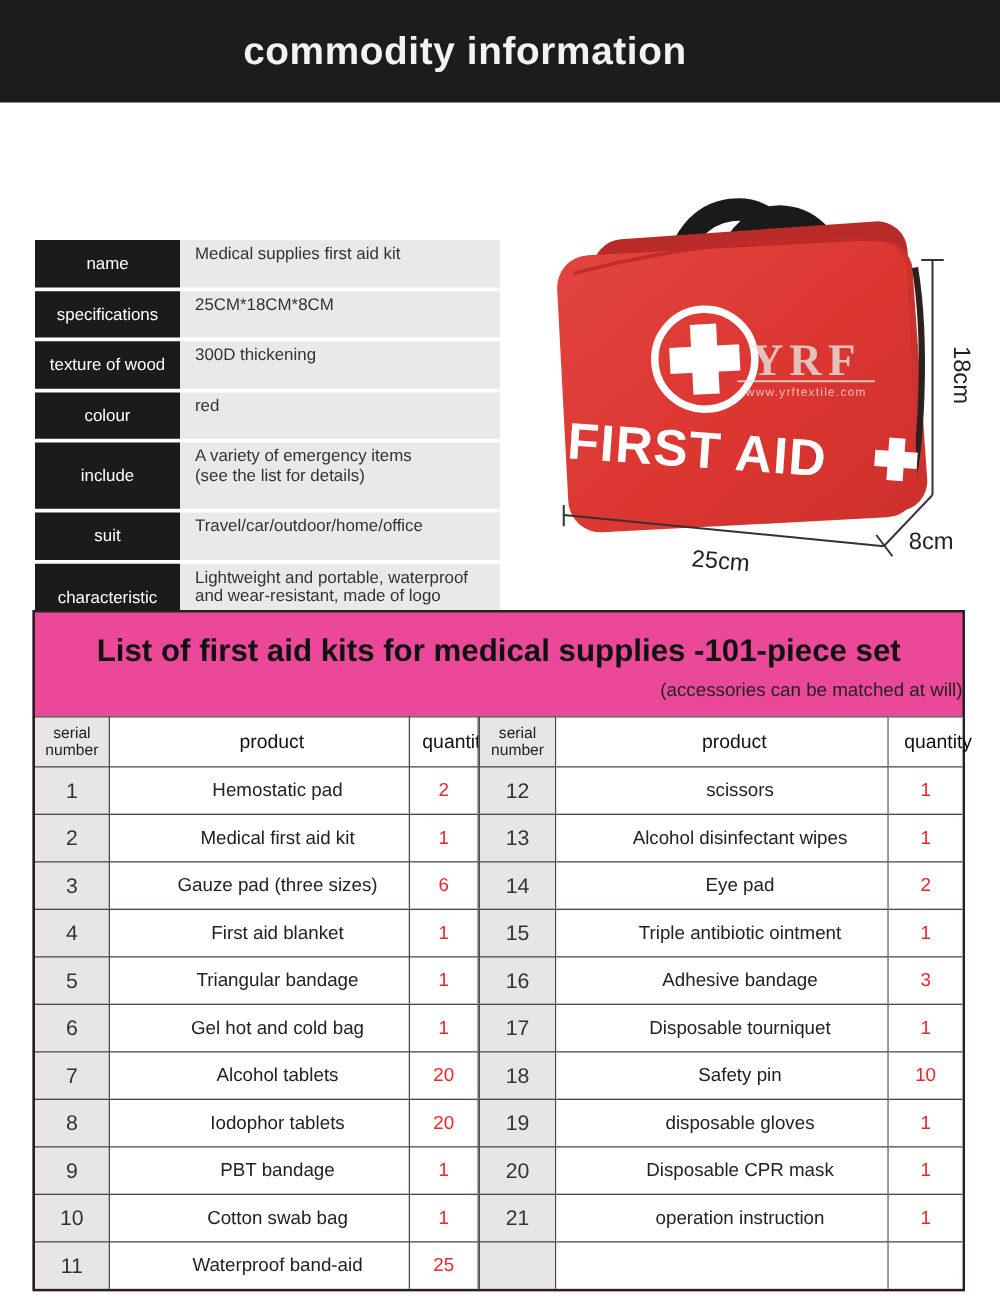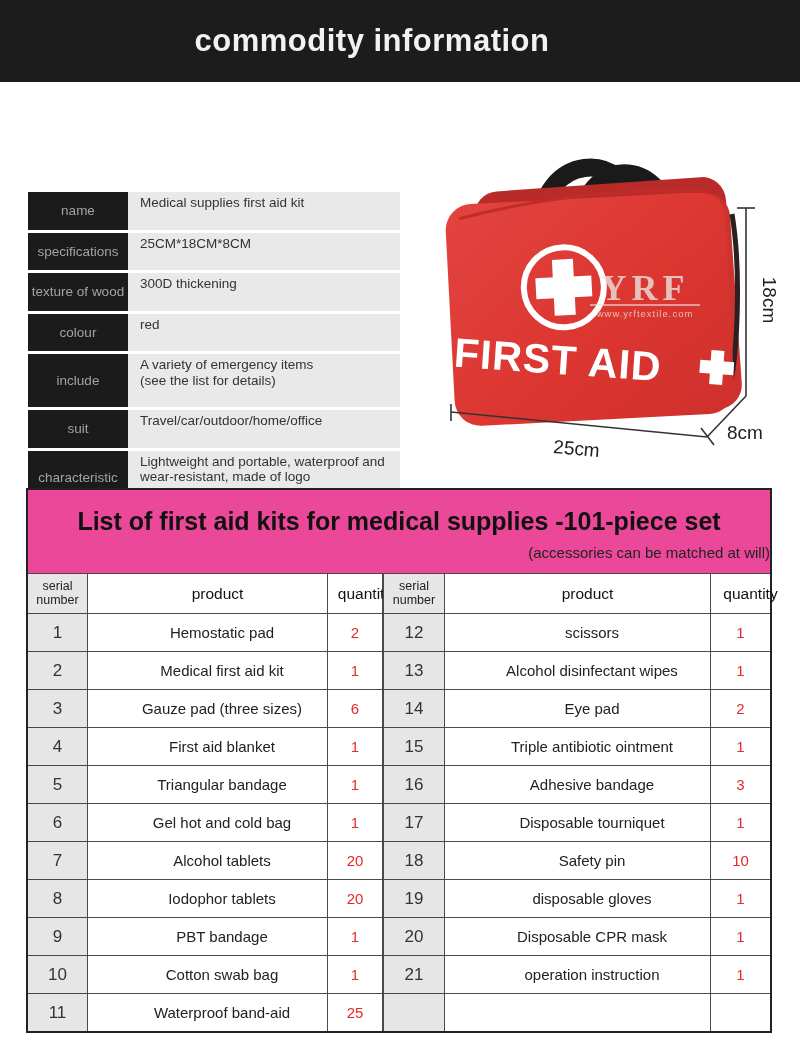--- a/index.html
+++ b/index.html
@@ -8,21 +8,21 @@
 
   
   .banner{position:absolute;left:0;top:0;width:800px;height:82px;background:#1c1c1c;
           display:flex;align-items:center;justify-content:center;}
   .banner-title{color:#f2f2f2;font-size:31px;font-weight:bold;letter-spacing:.5px;
                 transform:translateX(-28px);text-align:center;}
 
   
   .spec-table{position:absolute;left:28px;top:192px;width:372px;}
   .spec-row{display:flex;border-bottom:3px solid #fff;min-height:30px;}
-  .spec-label{width:100px;background:#1b1b1b;color:#a3a3a3;font-size:13.5px;
+  .spec-label{width:116px;background:#1b1b1b;color:#ffffff;font-size:13.5px;
               display:flex;align-items:center;justify-content:center;text-align:center;flex:none;}
   .spec-value{flex:1;background:#e9e9e9;color:#333;font-size:13.5px;line-height:15.5px;
               display:flex;align-items:center;padding:3px 6px 19px 12px;white-space:pre-line;}
 
   
   .list-table{position:absolute;left:26px;top:488px;width:746px;border:2px solid #222;
               box-sizing:border-box;background:#ec4899;}
   .lt-title{margin-top:17px;text-align:center;font-size:25px;font-weight:bold;color:#111;}
   .lt-sub{margin-top:8px;margin-bottom:12px;text-align:right;font-size:15px;color:#222;}
   .lt-grid{display:grid;grid-template-columns:60px 240px 55px 62px 266px 59px;}

